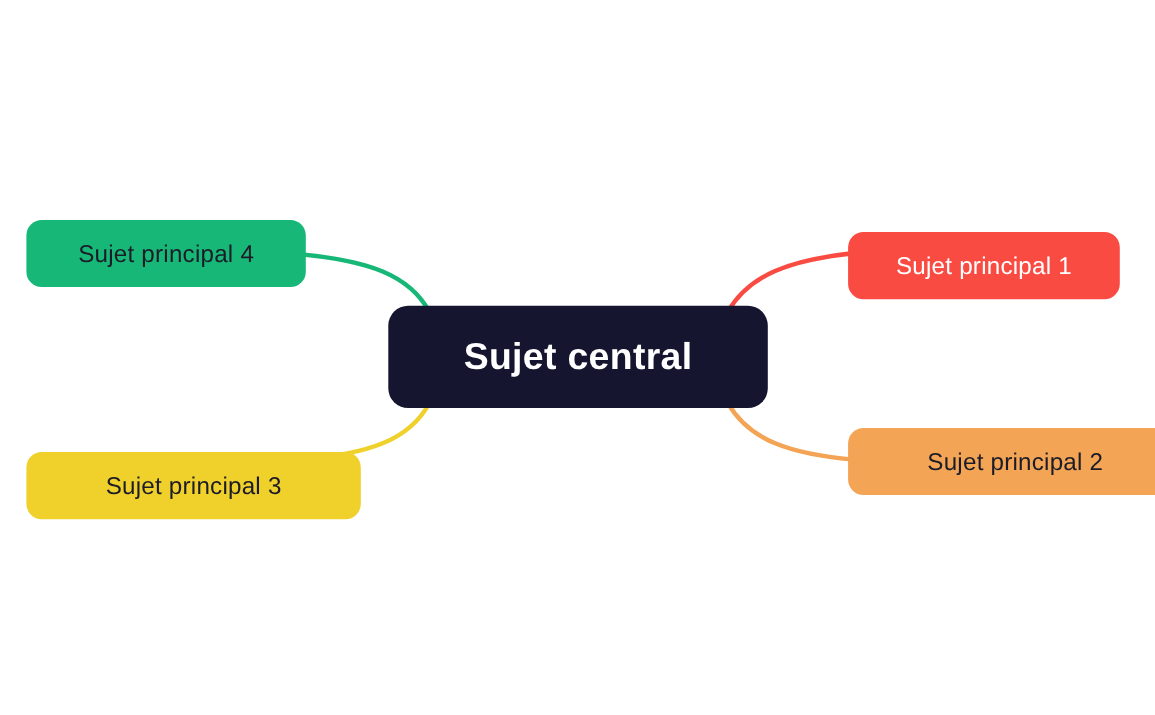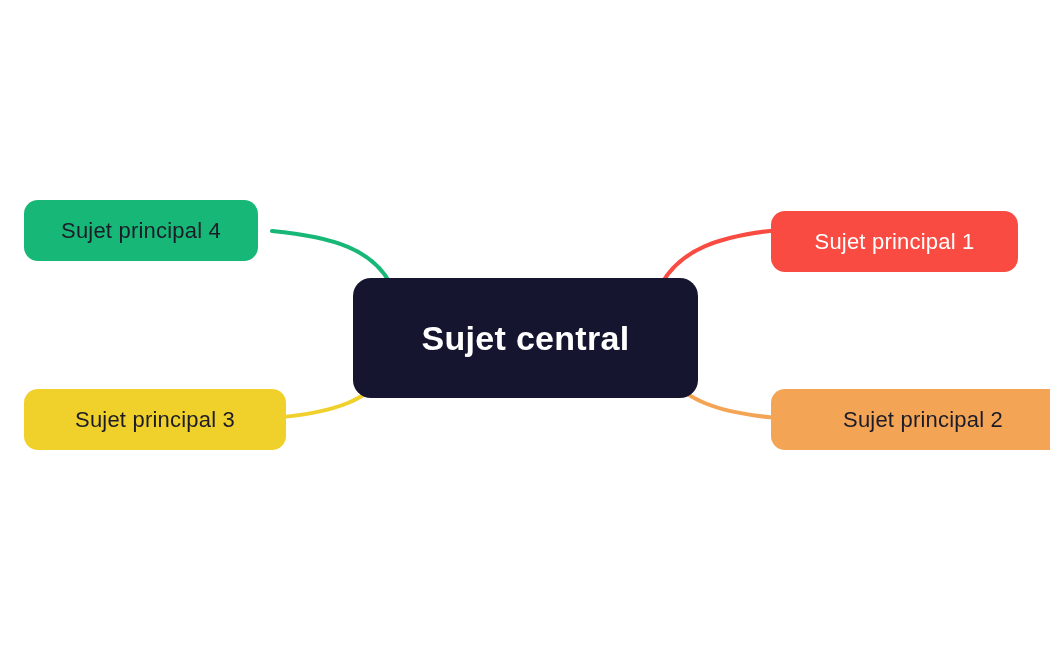--- a/index.html
+++ b/index.html
@@ -34,37 +34,37 @@
     align-items: center;
     justify-content: center;
     box-sizing: border-box;
     cursor: pointer;
     user-select: none;
   }
   .node.central {
     left: 353px;
     top: 278px;
     width: 345px;
-    height: 120px;
+    height: 93px;
     border-radius: 18px;
     font-size: 34px;
     font-weight: 600;
     letter-spacing: 0.3px;
   }
   .node.branch {
     height: 61px;
     border-radius: 14px;
     font-size: 22px;
     font-weight: 500;
     letter-spacing: 0.2px;
   }
   .pos-tr { left: 771px; top: 200px; width: 247px; }
   .pos-br { left: 771px; top: 389px; width: 304px; }
-  .pos-bl { left: 24px;  top: 389px; width: 262px; }
-  .pos-tl { left: 24px;  top: 200px; width: 234px; justify-content: center; }
+  .pos-bl { left: 24px;  top: 411px; width: 304px; }
+  .pos-tl { left: 24px;  top: 200px; width: 254px; justify-content: center; }
   .node span { pointer-events: none; }
 </style>
 </head>
 <body>
 
 <div class="canvas">
 
   <svg class="links" viewBox="0 0 1050 650">
     <path d="M 778 230 C 718 236 681 250 662 283" style="stroke: rgb(249, 75, 66);"></path>
     <path d="M 778 418 C 718 413 681 400 662 367" style="stroke: rgb(243, 164, 85);"></path>

